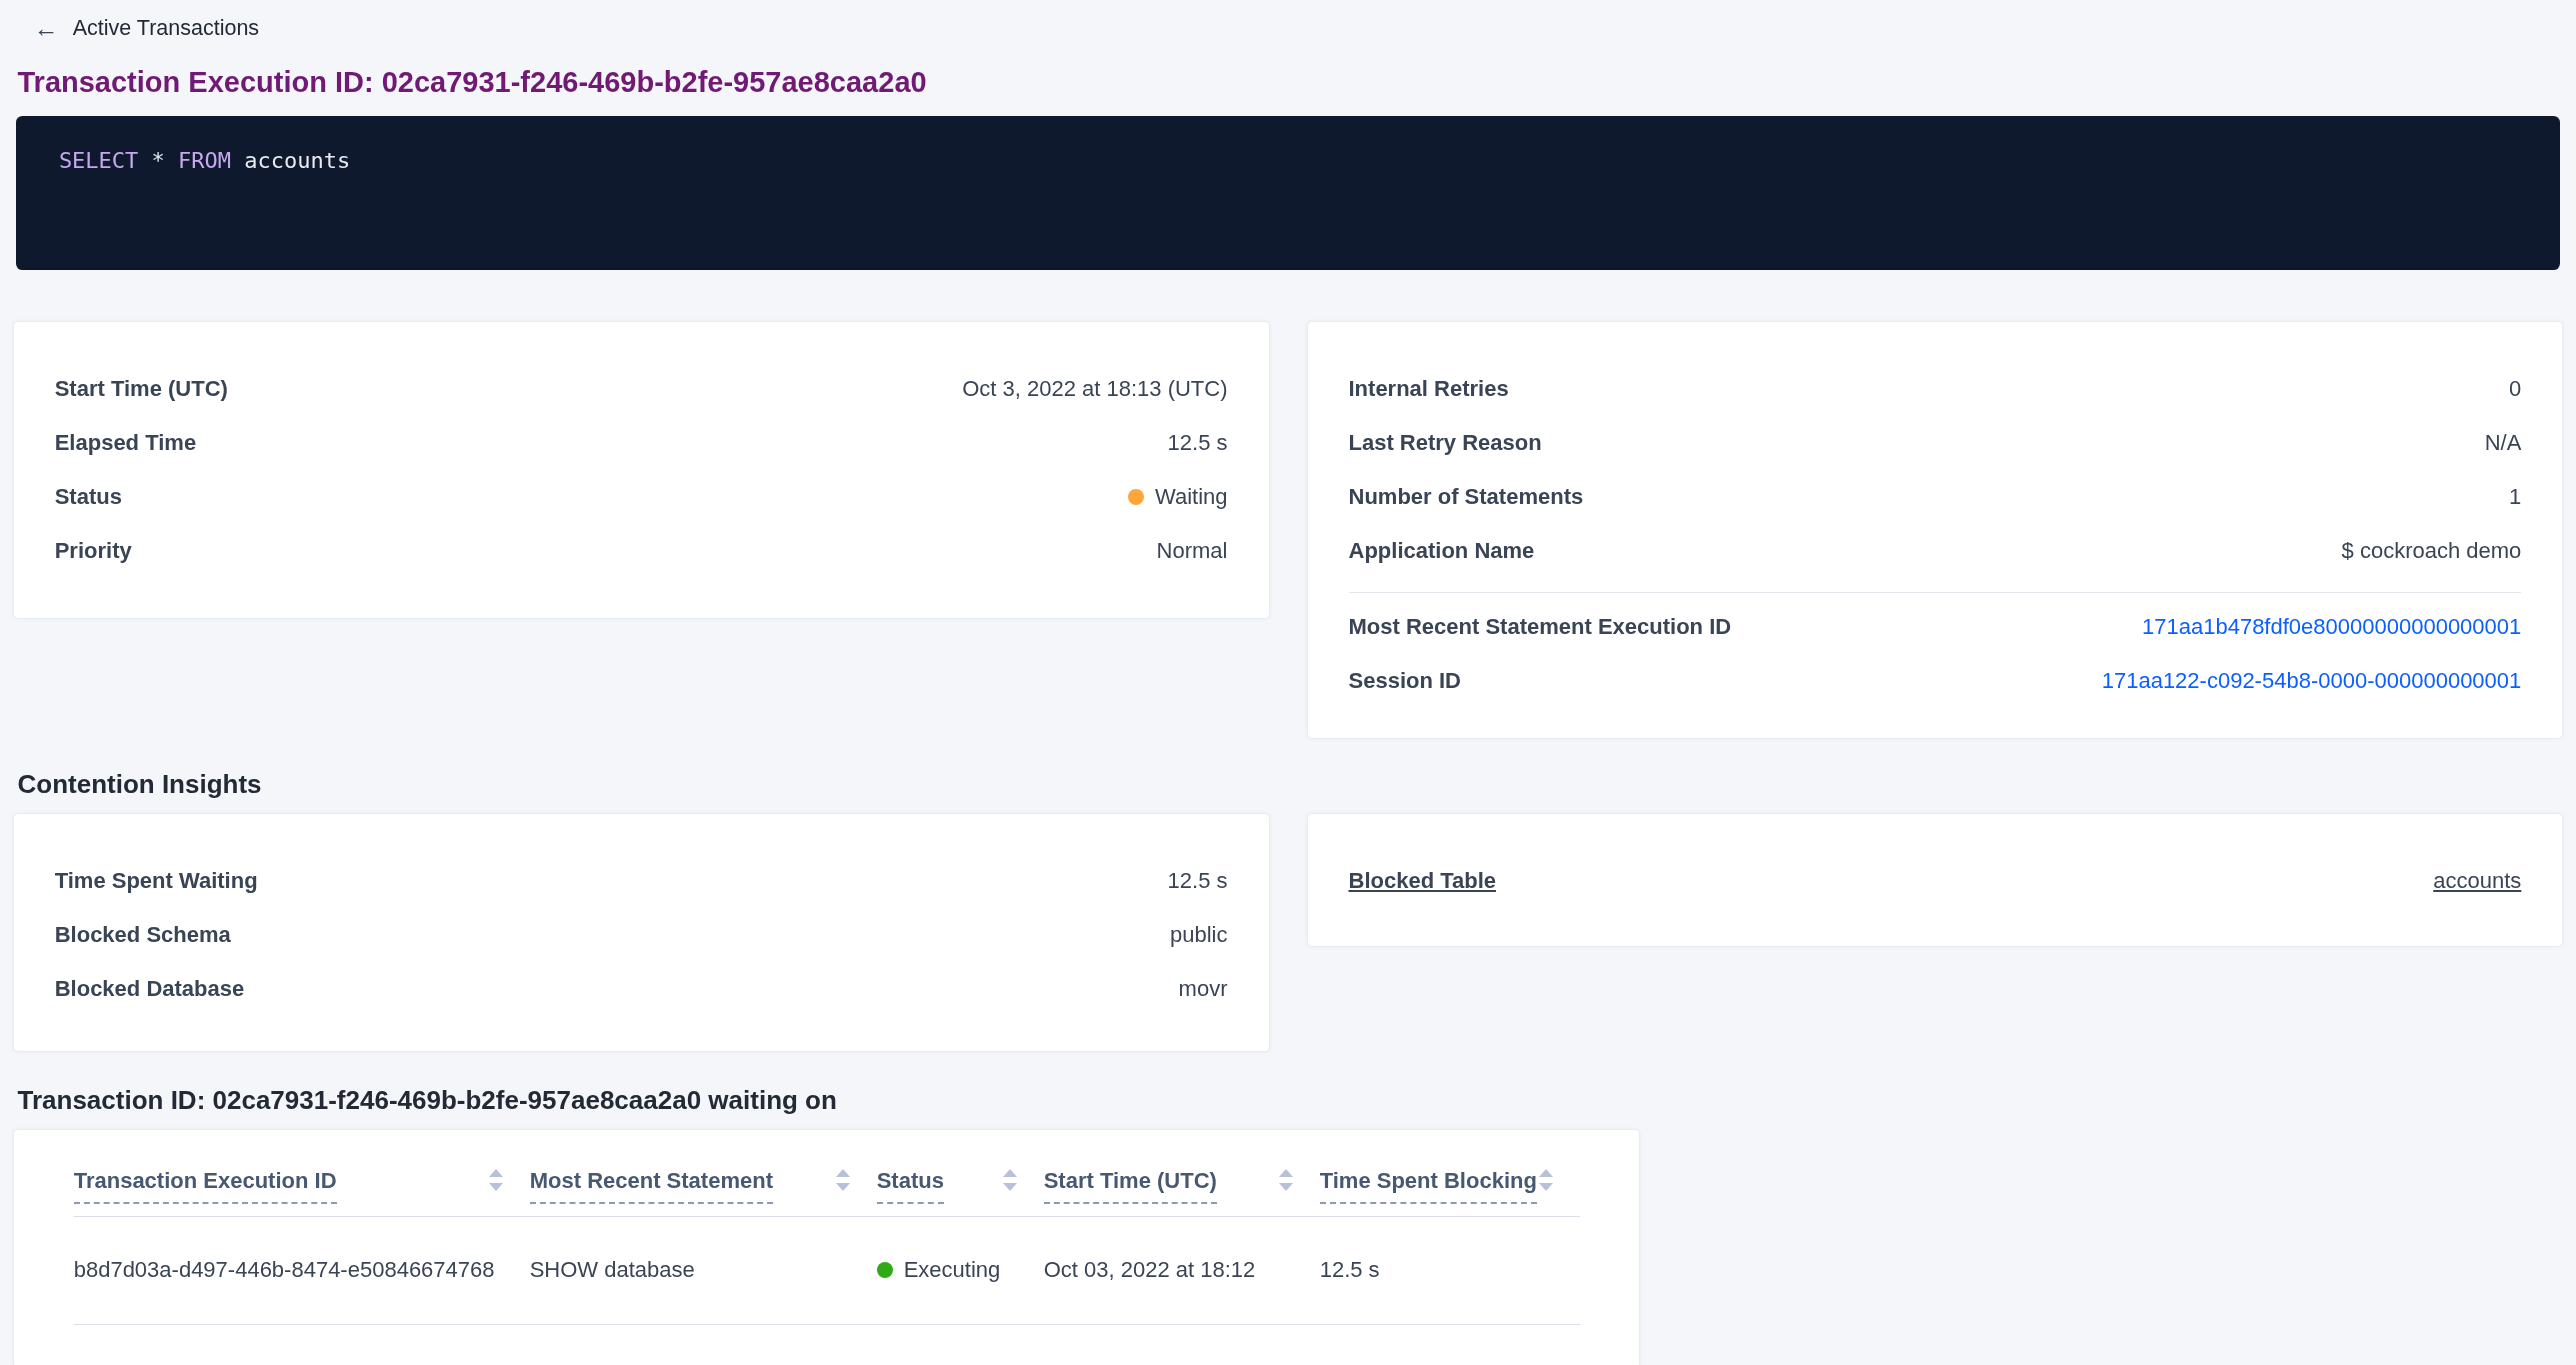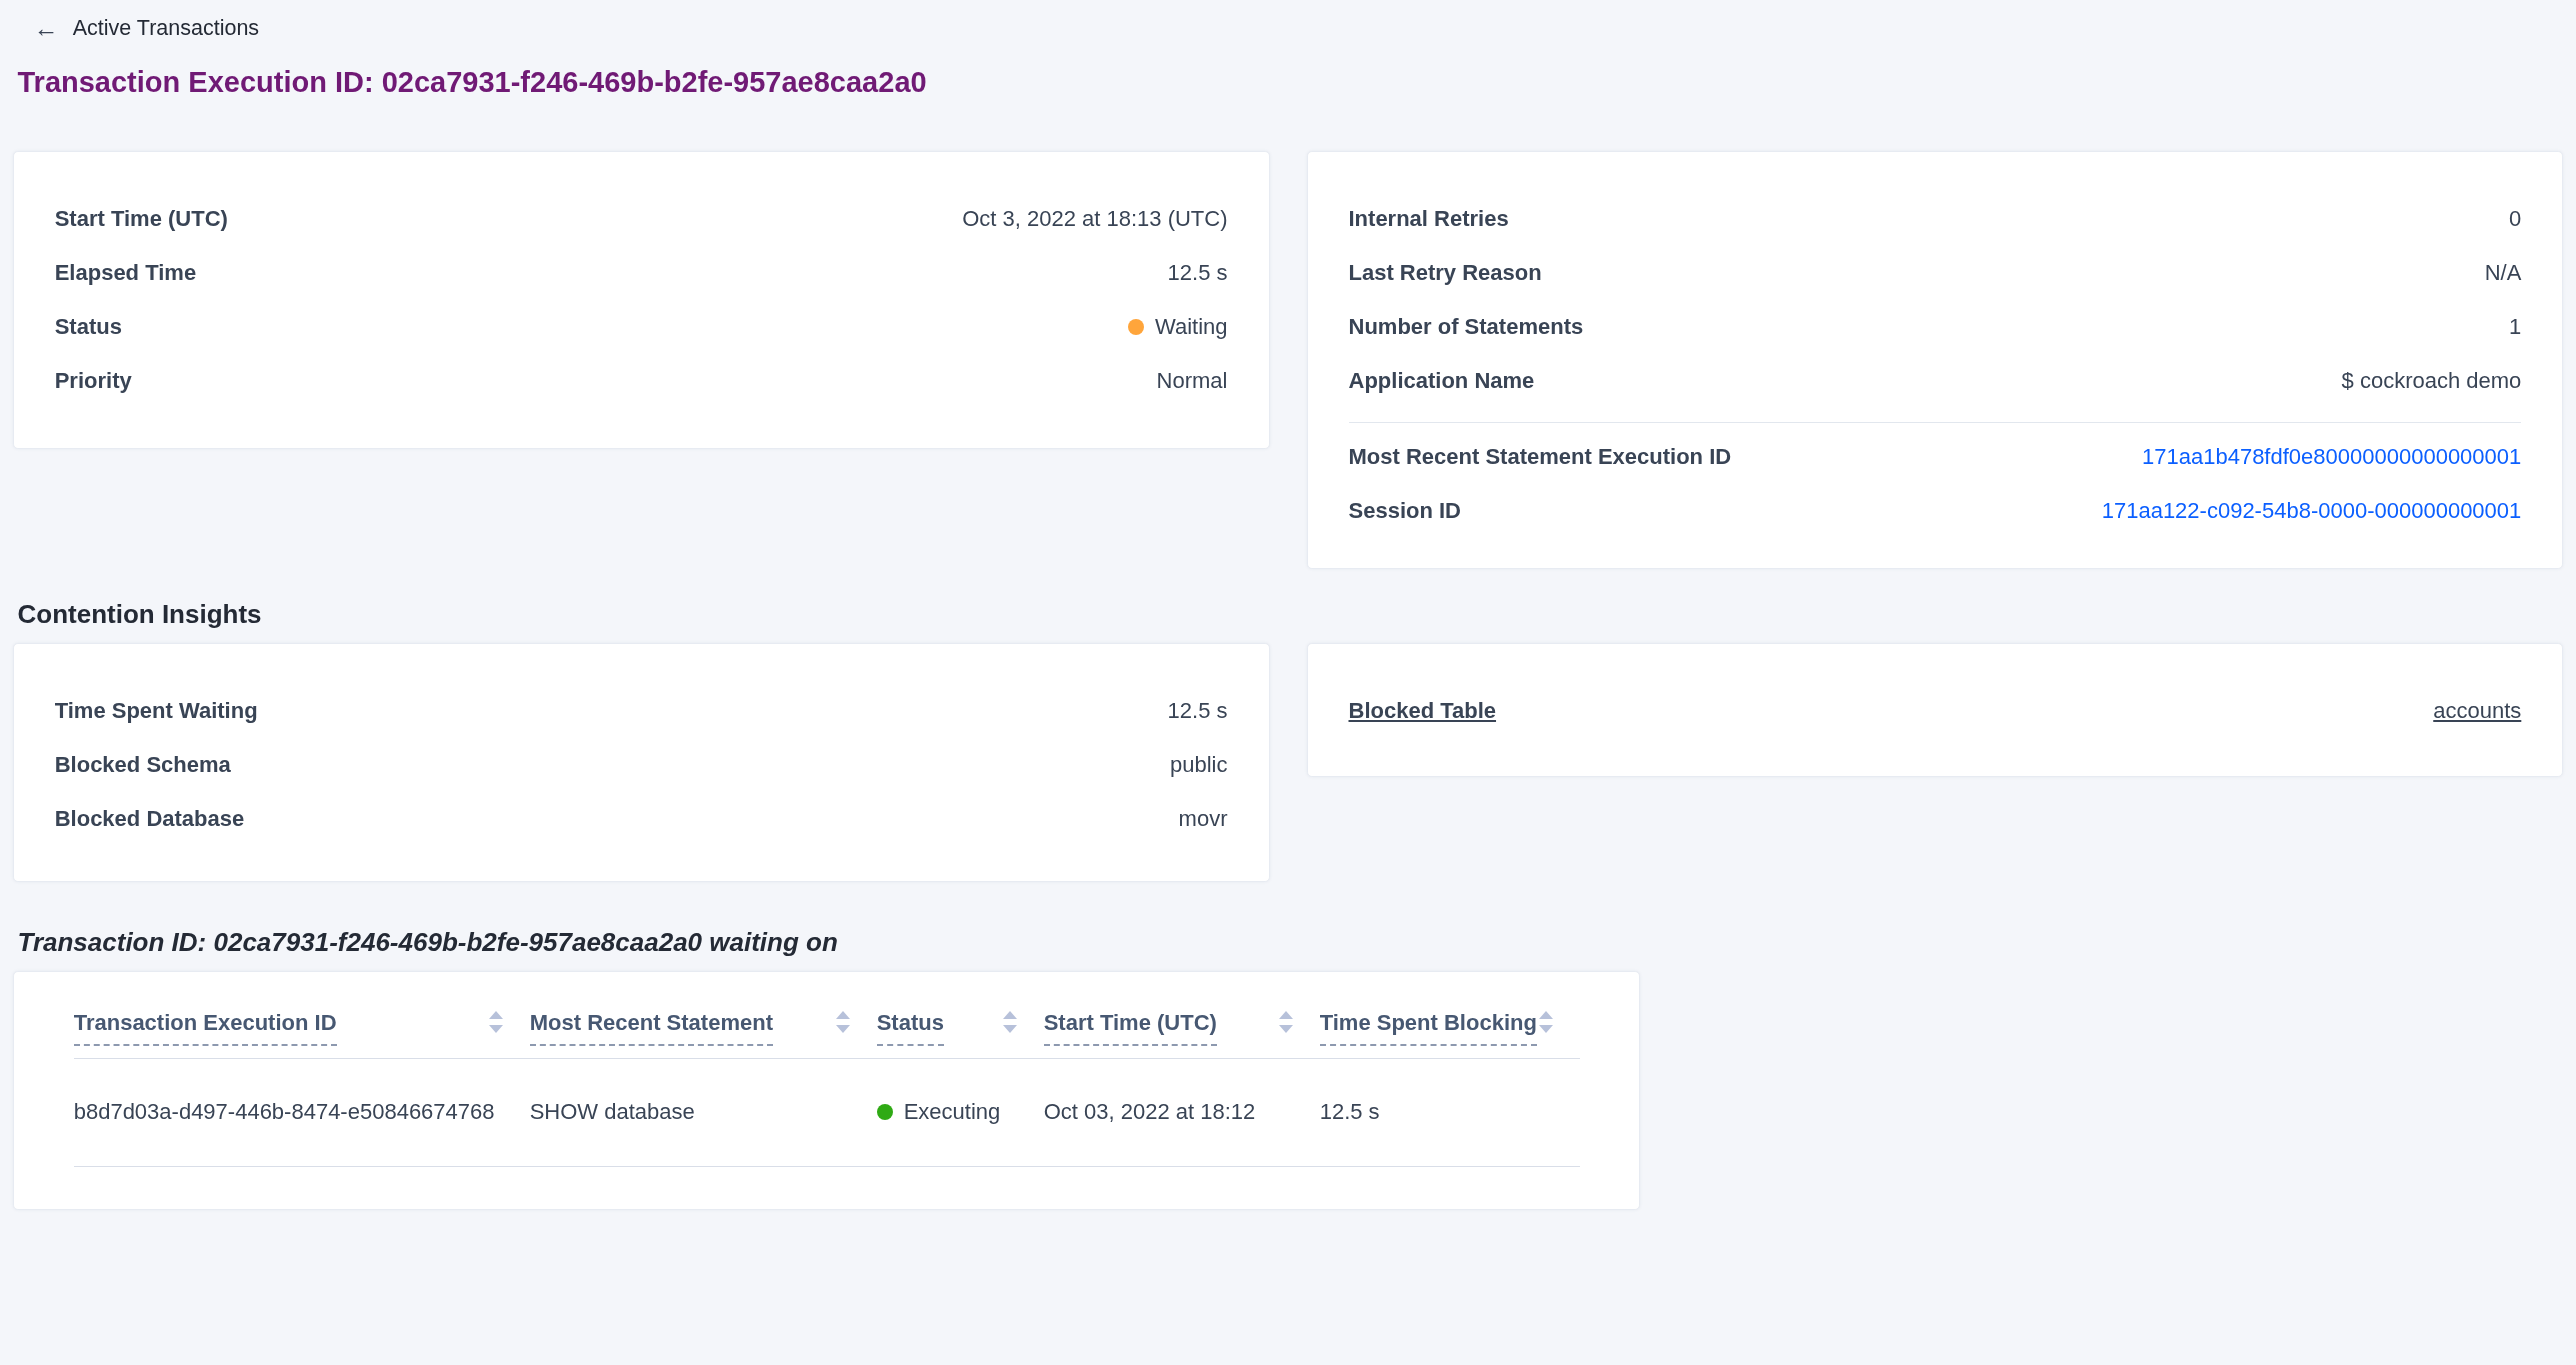--- a/index.html
+++ b/index.html
@@ -64,21 +64,21 @@
   }
   .dot--waiting { background: #ffa53b; }
   .dot--executing { background: #2faa14; }
 
   
   .section-heading {
     margin: 29px 0 0 4.8px;
     font-size: 26px; font-weight: 700; color: #242a35; line-height: 32px;
   }
   .row-2 { margin-top: 12.7px; }
-  .section-heading--waiting { margin-top: 44px; font-style: italic; }
+  .section-heading--waiting { margin-top: 32px; }
 
   
   .table-card {
     margin-top: 12.7px;
     width: 1627px; height: 239px; overflow: hidden;
     background: #ffffff;
     border: 0.8px solid #e7ebf2; border-radius: 4.8px;
     box-shadow: 0 0 3.2px rgba(67, 90, 111, 0.08);
     padding: 0 60px;
   }
@@ -123,20 +123,23 @@
   
   <div class="breadcrumb">
     <span class="arrow">←</span>
     <span>Active Transactions</span>
   </div>
 
   
   <h1 class="page-title">Transaction Execution ID: 02ca7931-f246-469b-b2fe-957ae8caa2a0</h1>
 
   
+  <div class="sql-box">
+    <div class="sql-line"><span class="sql-kw">SELECT</span><span> </span><span>*</span><span> </span><span class="sql-kw">FROM</span><span> </span><span>accounts</span></div>
+  </div>
 
   
   <div class="cards-row row-1">
 
     <div class="card card--summary-left">
       <div class="kv-row">
         <span class="kv-label">Start Time (UTC)</span>
         <span class="kv-value">Oct 3, 2022 at 18:13 (UTC)</span>
       </div>
       <div class="kv-row">

